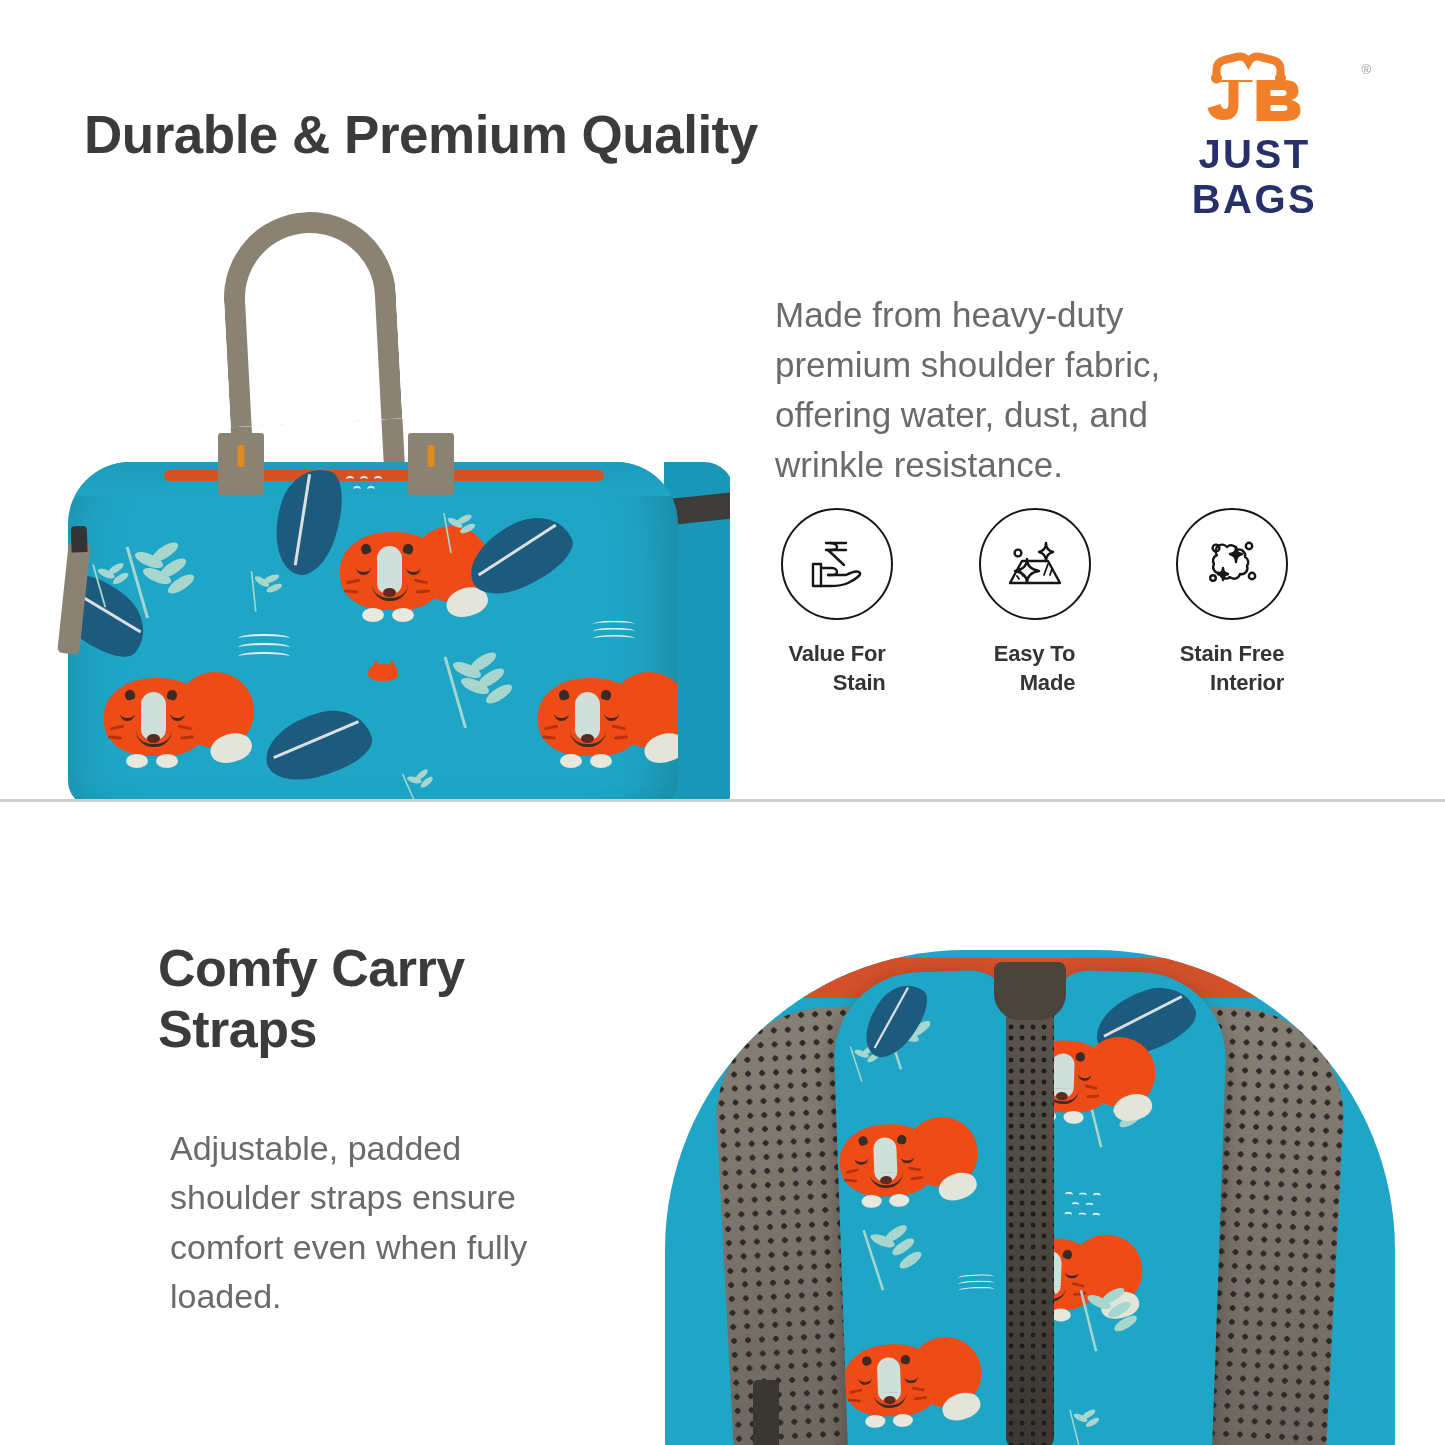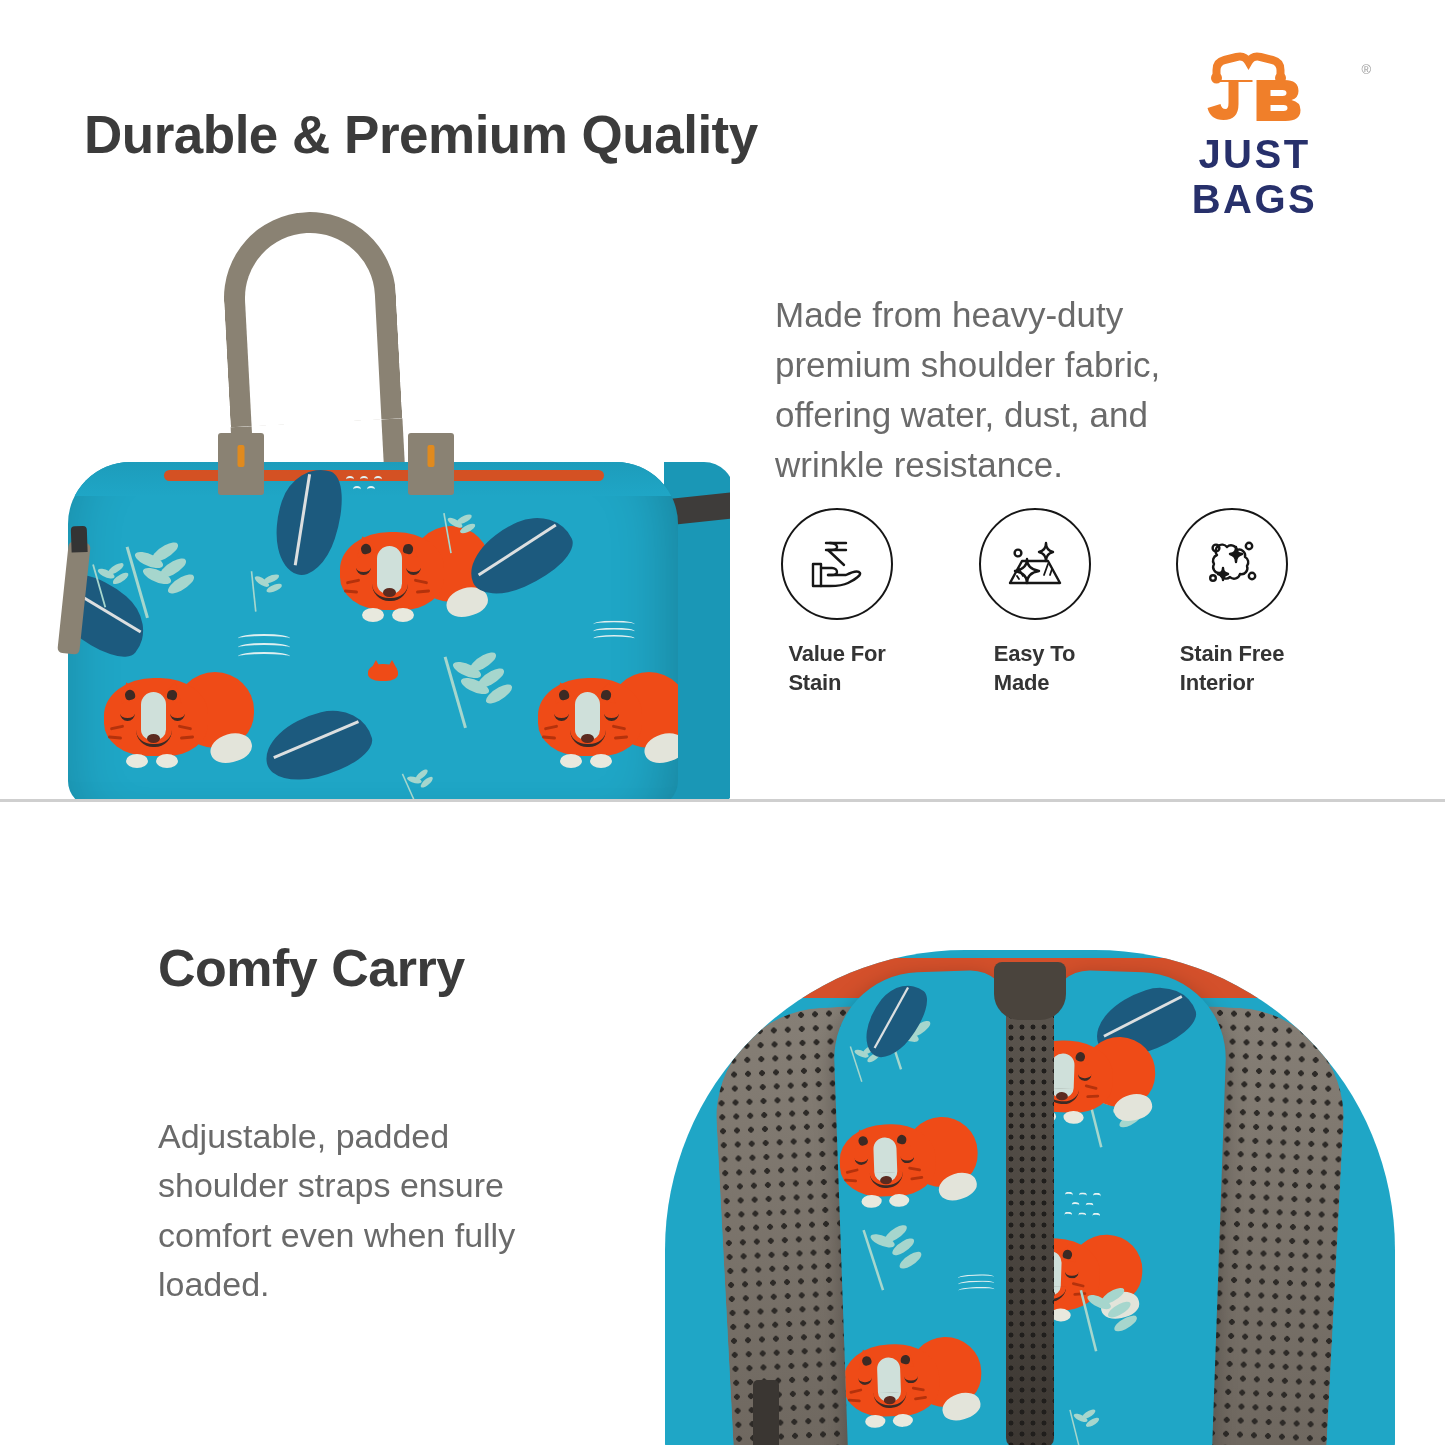--- a/index.html
+++ b/index.html
@@ -106,21 +106,21 @@
     align-items: center;
     justify-content: center;
     box-sizing: border-box;
   }
   .benefit-label {
     margin-top: 19px;
     font-size: 22px;
     font-weight: bold;
     line-height: 1.32;
     color: #343434;
-    text-align: left;
+    text-align: right;
     letter-spacing: -0.2px;
   }
 
   
   #section-divider {
     position: absolute;
     left: 0;
     top: 799px;
     width: 1445px;
     height: 3px;
@@ -748,23 +748,24 @@
   </div>
 </div>
 
 <div id="section-divider"></div>
 
 <div id="bottom-section">
 
   <h2 style="position:absolute; left:158px; top:938px; width:470px; margin:0;
              font-size:52px; font-weight:bold; line-height:1.18; color:#3b3b3b; letter-spacing:-0.5px;">
     <span>Comfy Carry</span><br>
+    <span>Straps</span>
   </h2>
 
-  <p style="position:absolute; left:158px; top:1112px; width:430px; margin:0;
+  <p style="position:absolute; left:158px; top:1112px; width:430px; margin:12px;
             font-size:34px; line-height:1.45; color:#6a6a6a;">Adjustable, padded shoulder straps ensure comfort even when fully loaded.</p>
 
   <div id="backpack-photo">
     <div id="bp-shell">
       <div id="bp-top-trim"></div>
       <div class="mesh-panel" id="mesh-left"></div>
       <div class="mesh-panel" id="mesh-right"></div>
 
       <div class="shoulder-strap" id="strap-left">
         <div class="motif leaf-mint" style="left:52px; top:30px; transform:scale(.8);">

